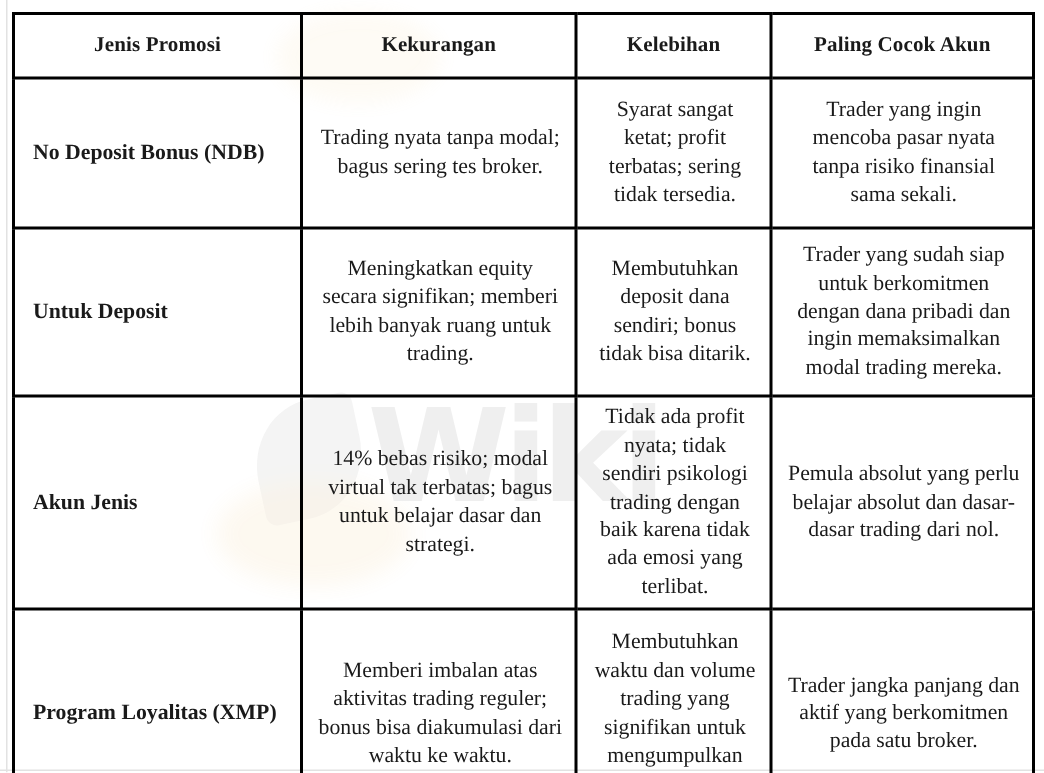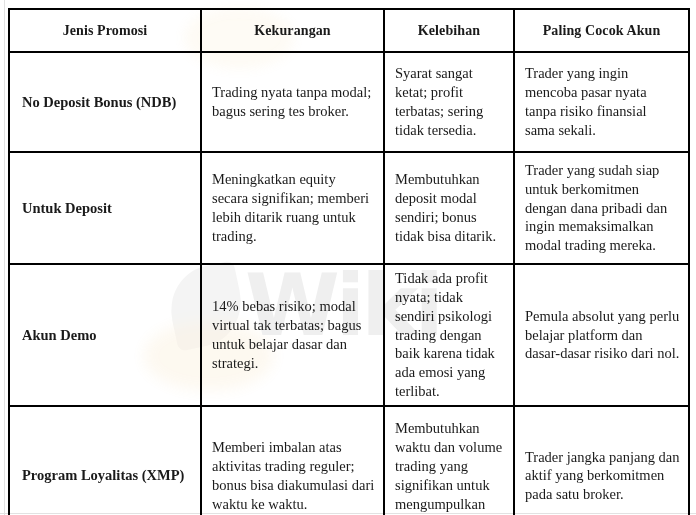--- a/index.html
+++ b/index.html
@@ -120,21 +120,21 @@
   }
 
   .cell-type {
     text-align: left;
     font-weight: bold;
     font-size: 14.5px;
     padding: 4px 0 4px 12px !important;
     border-radius: 22px;
   }
   .cell-body {
-    text-align: left;
+    text-align: center;
     padding: 4px 8px 4px 10px !important;
   }
 
   .row-1 td { height: 90px; }
   .row-2 td { height: 102px; }
   .row-3 td { height: 127px; }
   .row-4 td { height: 130px; }
 </style>
 </head>
 <body>
@@ -166,29 +166,29 @@
   </thead>
   <tbody>
     <tr class="row-1">
       <td class="cell-type">No Deposit Bonus (NDB)</td>
       <td class="cell-body">Trading nyata tanpa modal; bagus sering tes broker.</td>
       <td class="cell-body">Syarat sangat ketat; profit terbatas; sering tidak tersedia.</td>
       <td class="cell-body">Trader yang ingin mencoba pasar nyata tanpa risiko finansial sama sekali.</td>
     </tr>
     <tr class="row-2">
       <td class="cell-type">Untuk Deposit</td>
-      <td class="cell-body">Meningkatkan equity secara signifikan; memberi lebih ditarik ruang untuk trading.</td>
-      <td class="cell-body">Membutuhkan deposit modal sendiri; bonus tidak bisa ditarik.</td>
+      <td class="cell-body">Meningkatkan equity secara signifikan; memberi lebih banyak ruang untuk trading.</td>
+      <td class="cell-body">Membutuhkan deposit dana sendiri; bonus tidak bisa ditarik.</td>
       <td class="cell-body">Trader yang sudah siap untuk berkomitmen dengan dana pribadi dan ingin memaksimalkan modal trading mereka.</td>
     </tr>
     <tr class="row-3">
-      <td class="cell-type">Akun Demo</td>
+      <td class="cell-type">Akun Jenis</td>
       <td class="cell-body">14% bebas risiko; modal virtual tak terbatas; bagus untuk belajar dasar dan strategi.</td>
       <td class="cell-body">Tidak ada profit nyata; tidak sendiri psikologi trading dengan baik karena tidak ada emosi yang terlibat.</td>
-      <td class="cell-body">Pemula absolut yang perlu belajar platform dan dasar-dasar risiko dari nol.</td>
+      <td class="cell-body">Pemula absolut yang perlu belajar absolut dan dasar-dasar trading dari nol.</td>
     </tr>
     <tr class="row-4">
       <td class="cell-type">Program Loyalitas (XMP)</td>
       <td class="cell-body">Memberi imbalan atas aktivitas trading reguler; bonus bisa diakumulasi dari waktu ke waktu.</td>
       <td class="cell-body">Membutuhkan waktu dan volume trading yang signifikan untuk mengumpulkan poin yang berarti.</td>
       <td class="cell-body">Trader jangka panjang dan aktif yang berkomitmen pada satu broker.</td>
     </tr>
   </tbody>
 </table>
 

